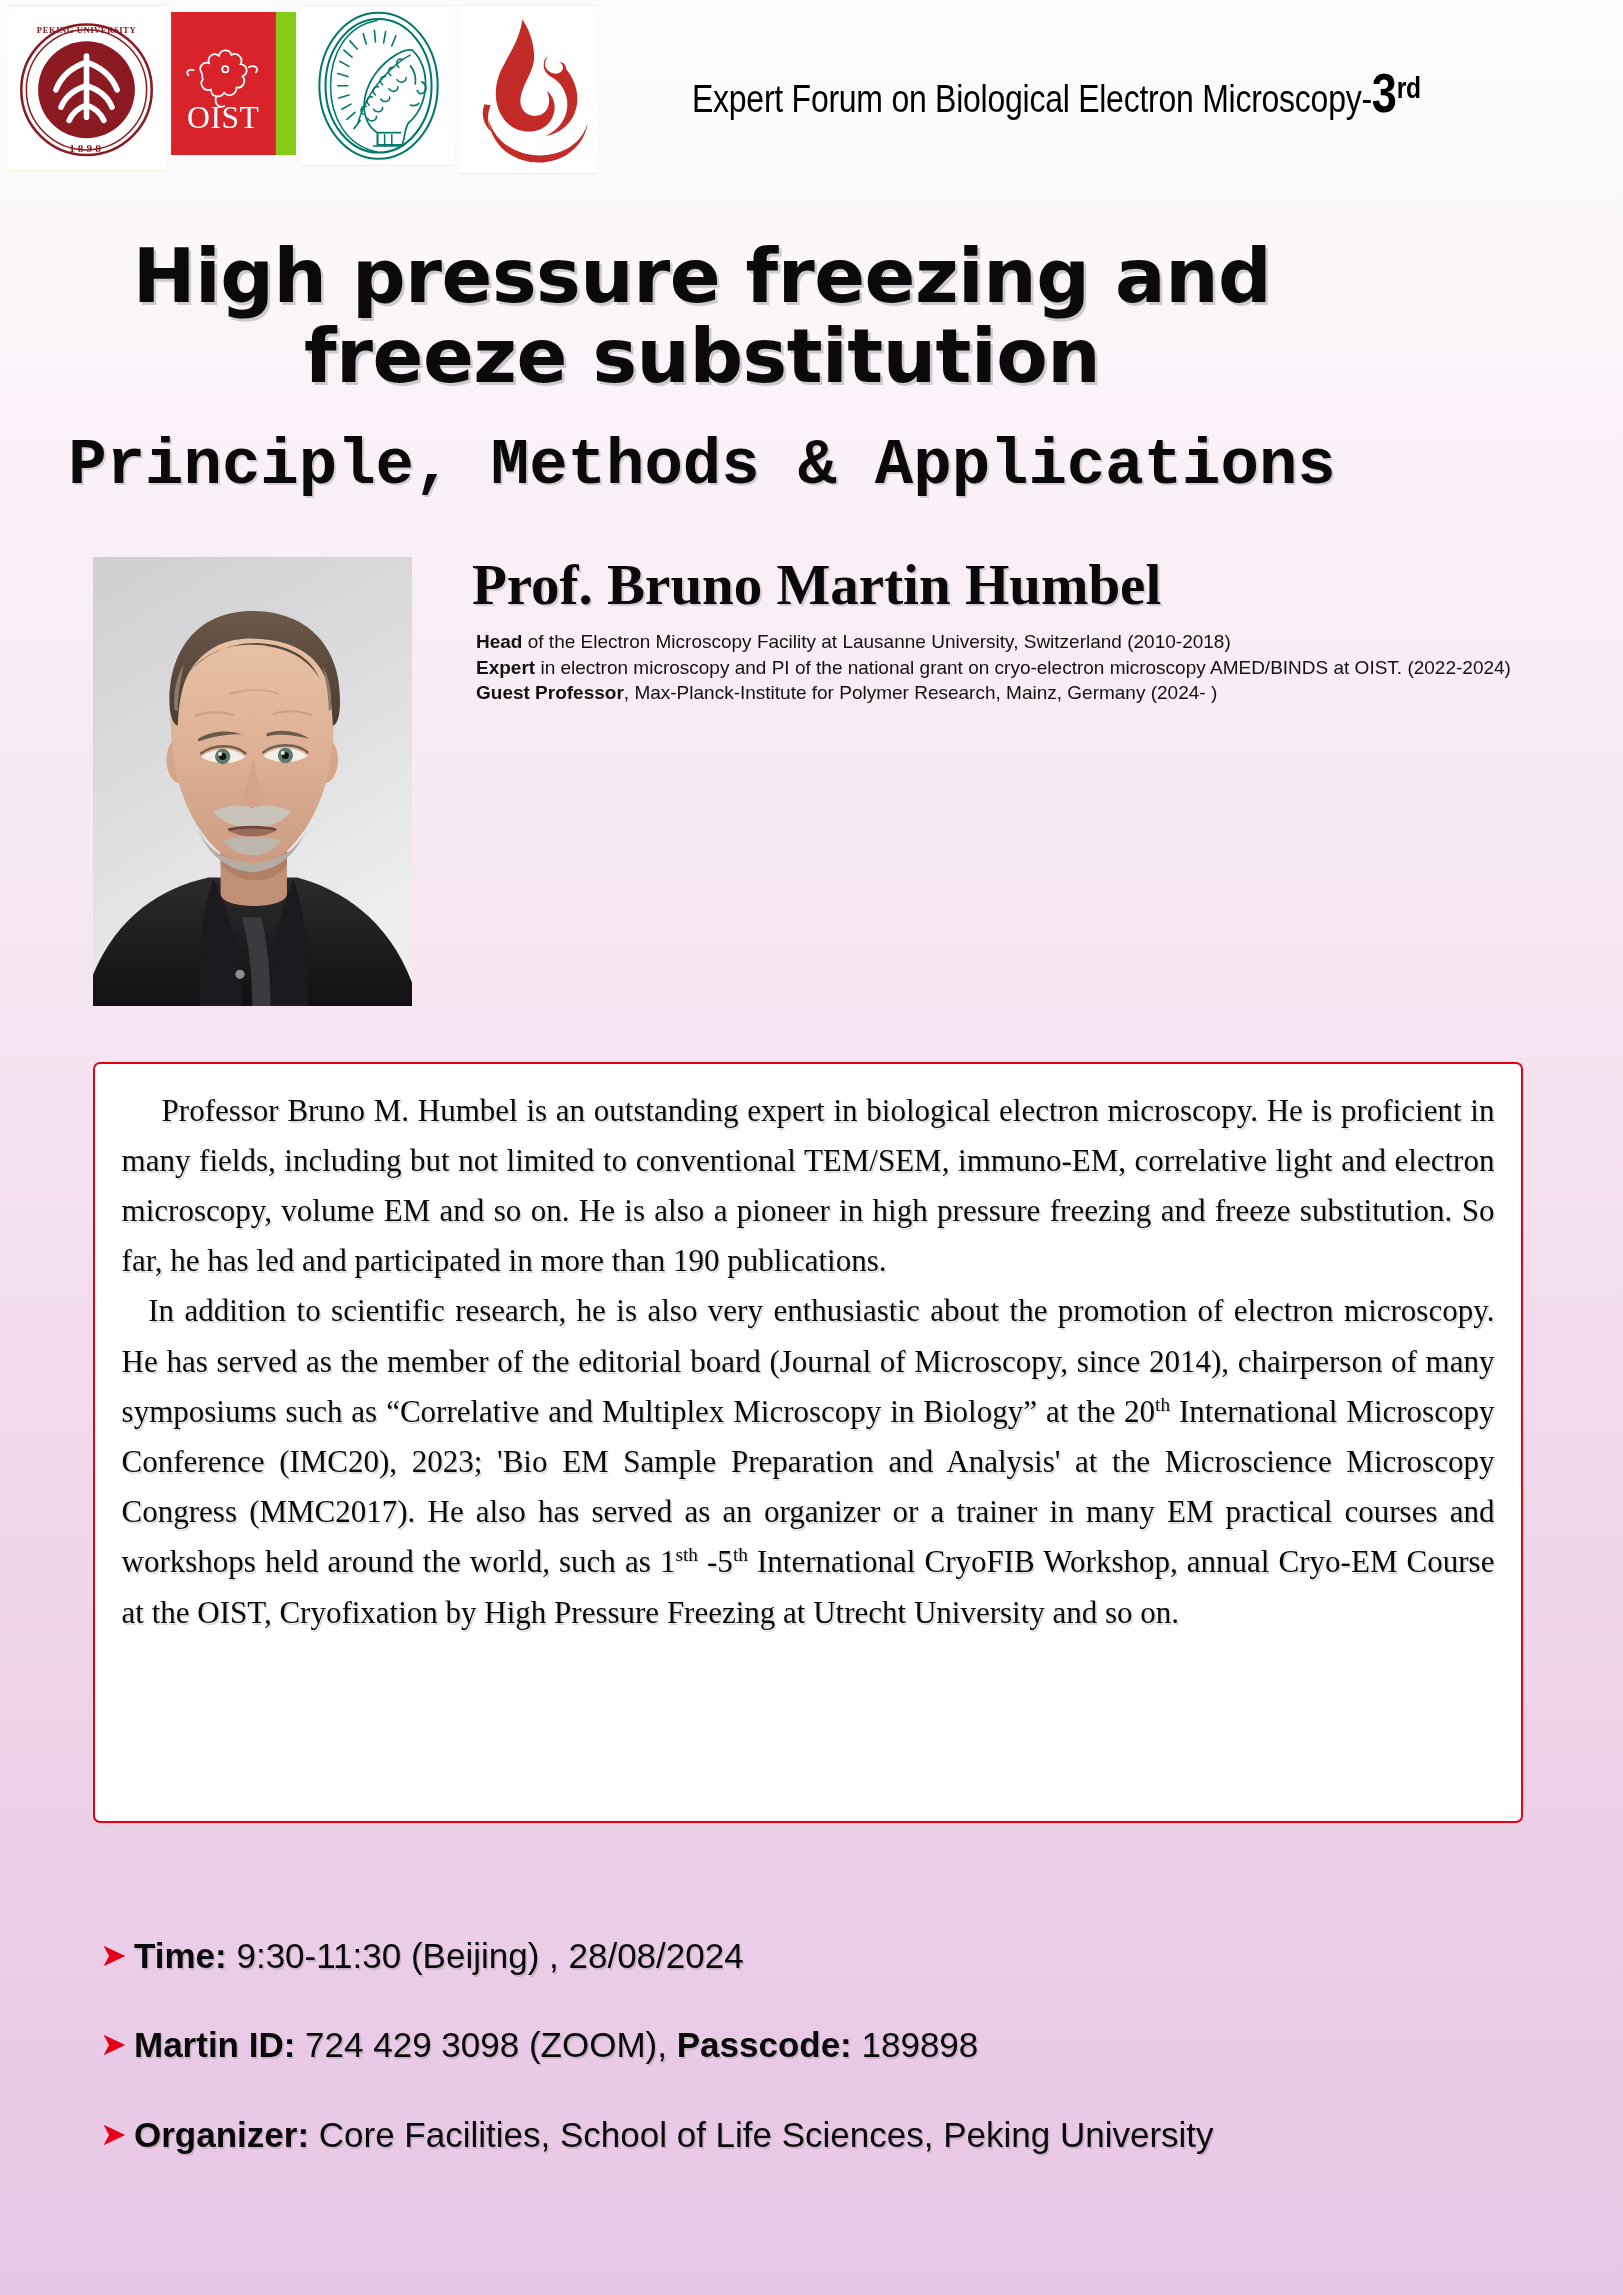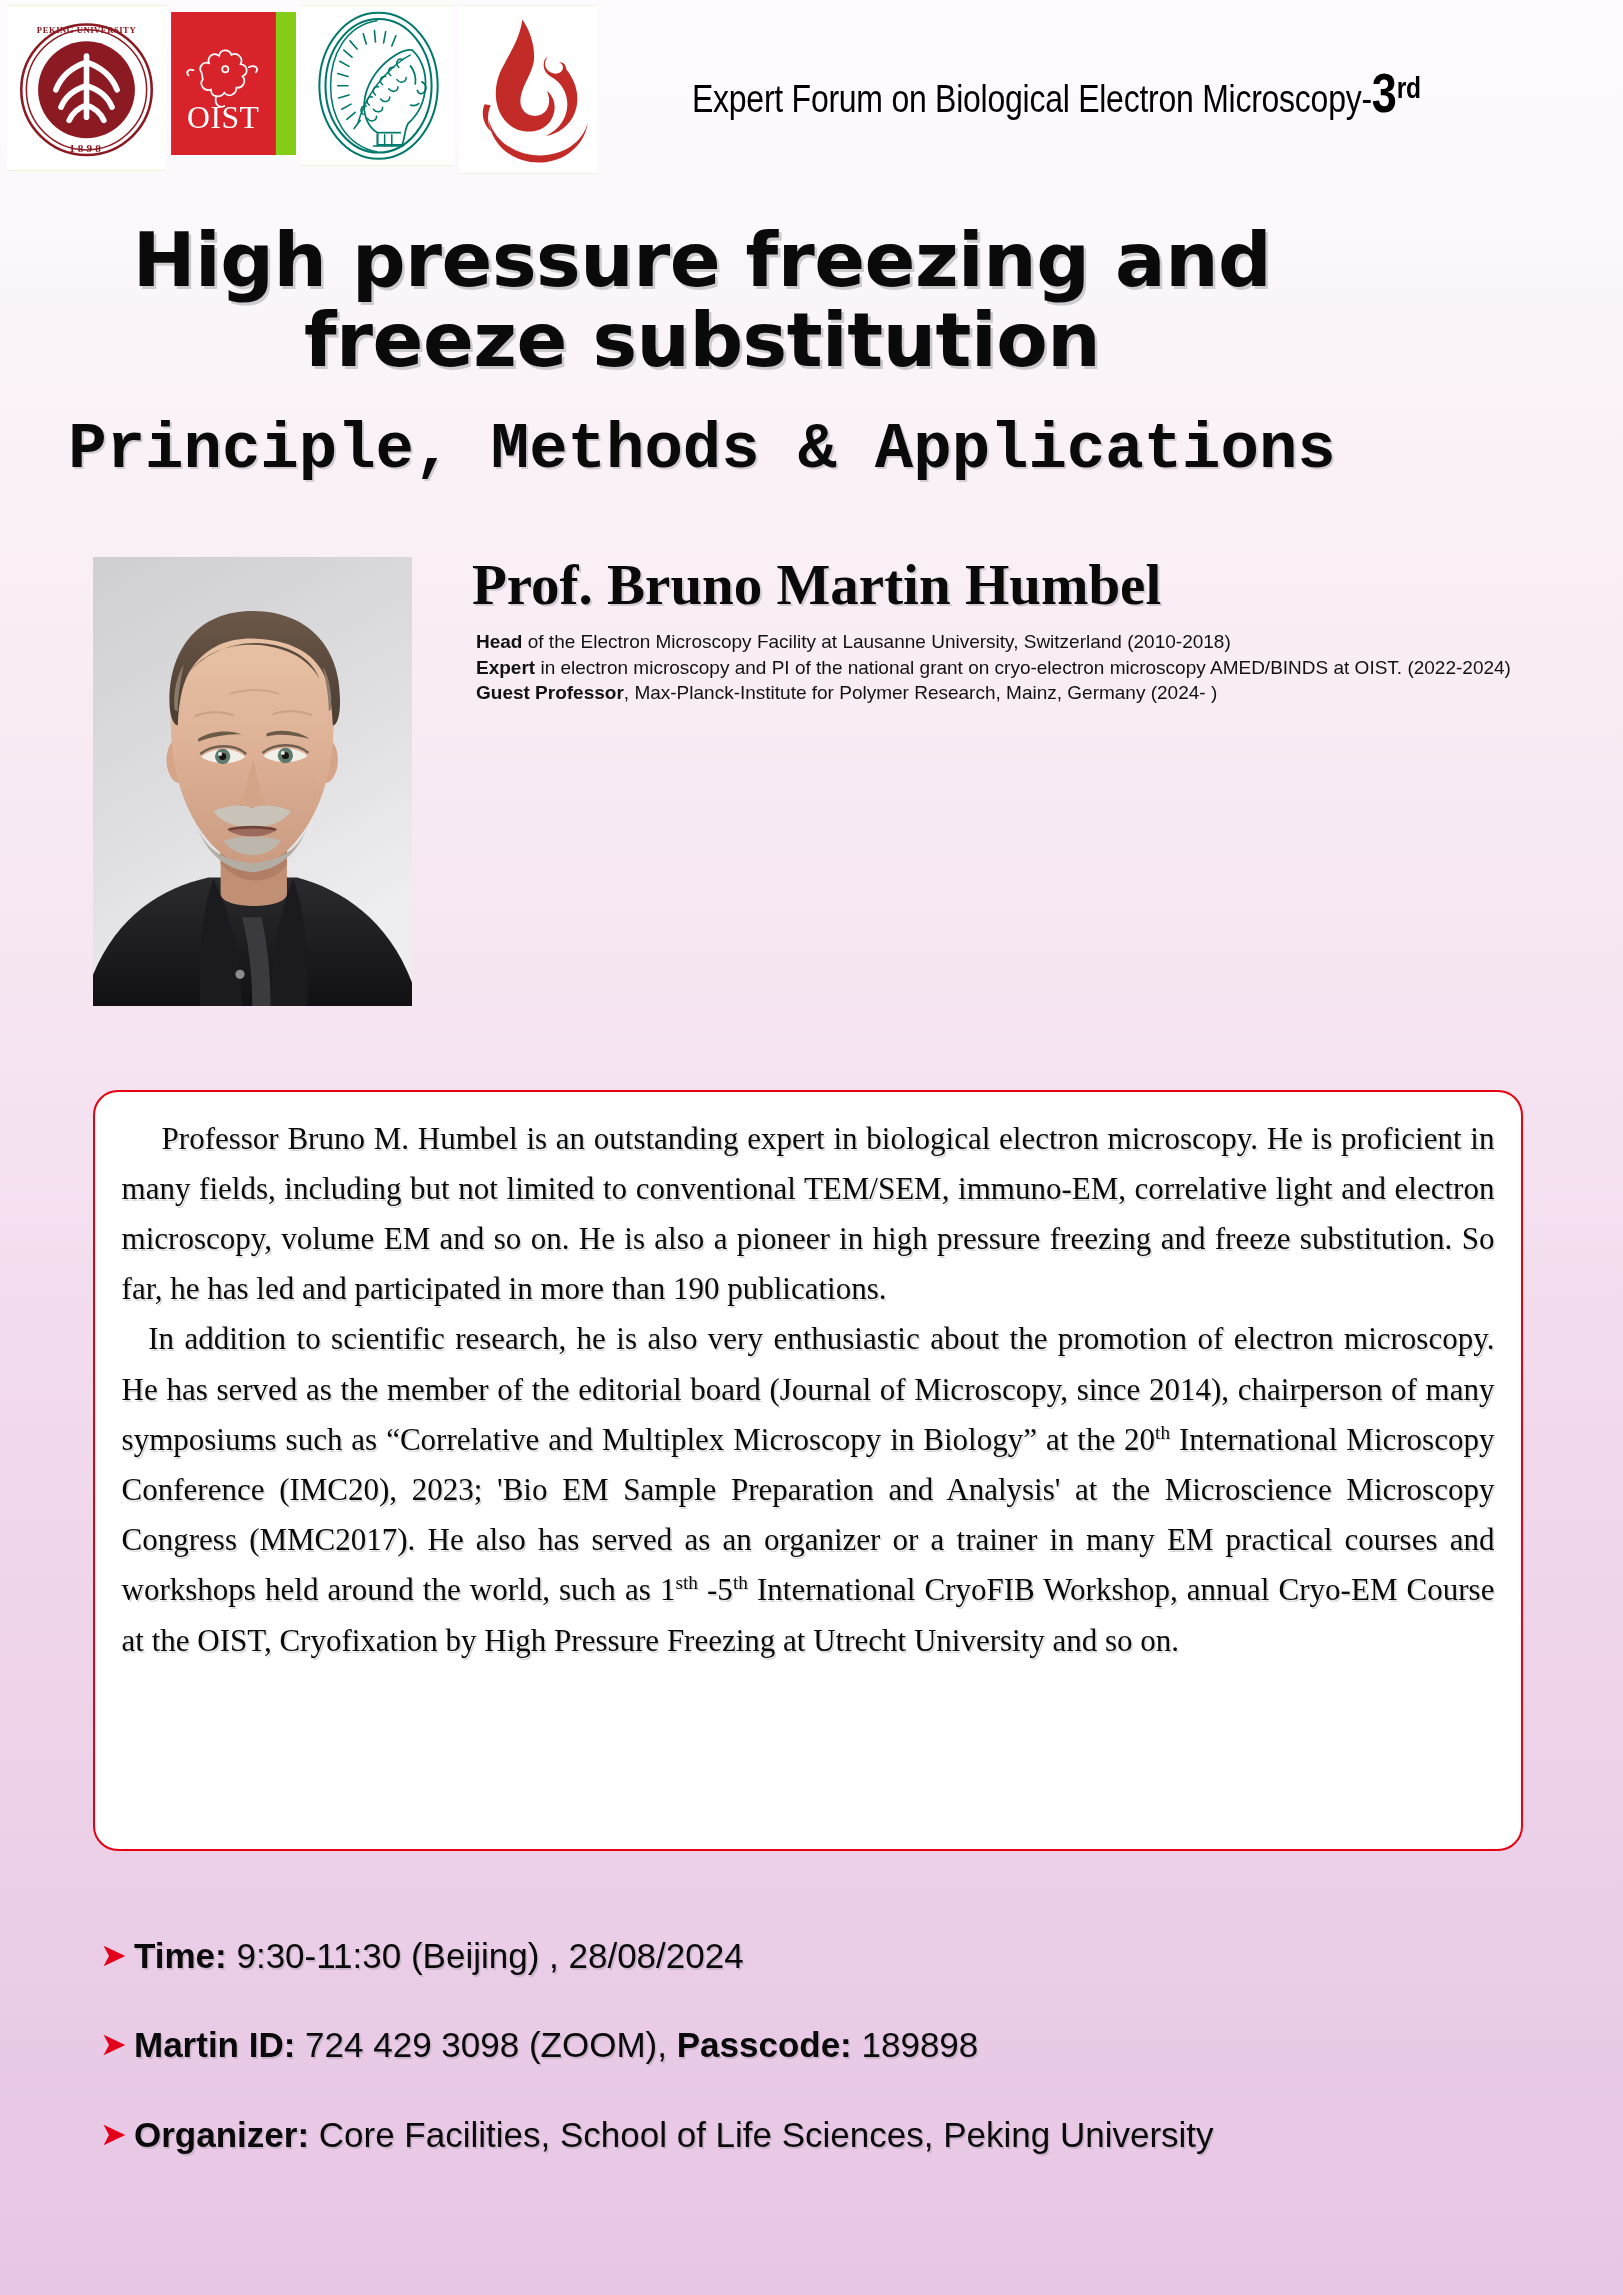--- a/index.html
+++ b/index.html
@@ -31,21 +31,21 @@
     position:absolute; left:692px; top:61px;
     font-family:"Liberation Sans", sans-serif;
     font-size:39px; font-weight:400; color:#000;
     letter-spacing:-0.3px; white-space:nowrap;
     transform:scaleX(0.82); transform-origin:left center;
   }
   .forum-title .big3 { font-size:55px; font-weight:bold; vertical-align:baseline; }
   .forum-title .ord  { font-size:30px; font-weight:bold; vertical-align:super; }
 
   
-  .title-wrap { position:absolute; left:0; top:220px; width:1404px; text-align:center; }
+  .title-wrap { position:absolute; left:0; top:236px; width:1404px; text-align:center; }
   .main-title {
     font-family:"DejaVu Sans", sans-serif;
     font-weight:bold; font-size:75px; line-height:1.07;
     color:#0a0a0a; letter-spacing:-0.5px;
     text-shadow:2.6px 2.6px 0 rgba(120,120,130,0.35);
   }
   .subtitle {
     margin-top:33px;
     font-family:Liberation Mono, monospace;
     font-weight:bold; font-size:64px; color:#0a0a0a;
@@ -74,24 +74,23 @@
     margin:4px; padding:0;
   }
   .bio-line b { font-weight:bold; }
 
   
   .biobox {
     position:absolute; left:93px; top:1062px;
     width:1430px; height:761px;
     background:#ffffff;
     border:2.6px solid #e60012;
-    border-radius:25px;
+    border-radius:7px;
     box-sizing:border-box;
     padding:21.5px 26.6px 10.2px 26.6px;
-    margin-top:28px;
   }
   .biobox p {
     font-family:"Liberation Serif", serif;
     font-size:31px; line-height:1.62; color:#0a0a0a;
     text-align:justify; text-justify:inter-word;
     margin:0;
     text-shadow:1.5px 1.5px 0 rgba(130,130,140,0.30);
   }
   .biobox p.first { text-indent:40px; }
   .biobox p.second { text-indent:26.6px; }

